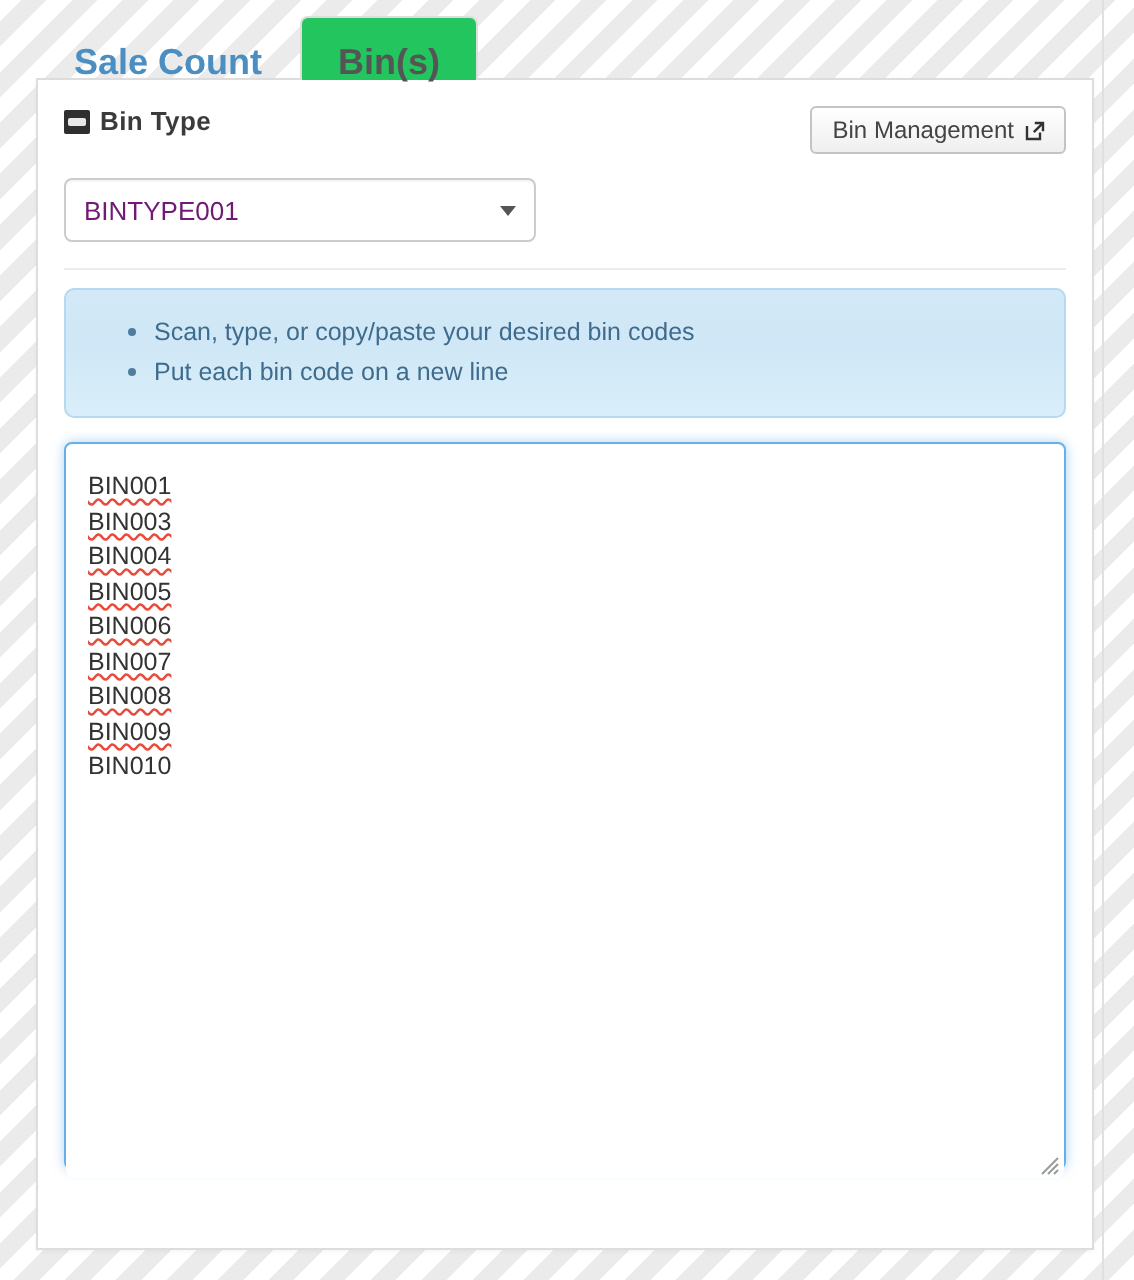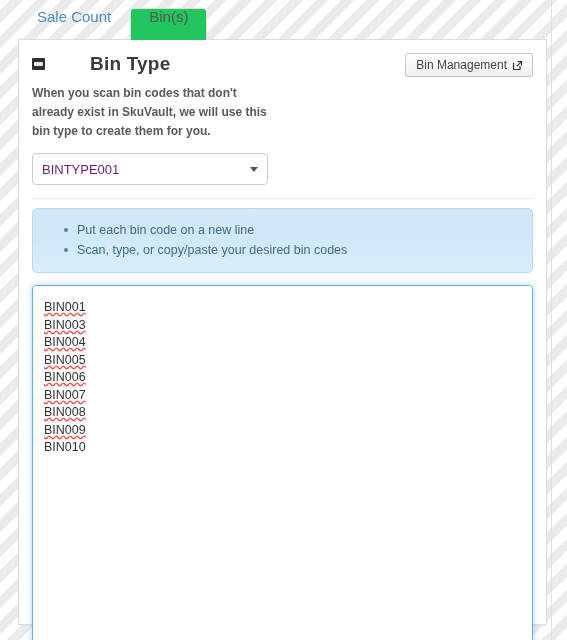--- a/index.html
+++ b/index.html
@@ -46,29 +46,30 @@
     left: 18px;
     top: 8px;
     height: 32px;
     display: flex;
     align-items: stretch;
     z-index: 5;
   }
   .tab {
     padding: 0 18px;
     display: flex;
-    align-items: flex-start;
-    font-size: 15px;
+    align-items: flex-end;
+    font-size: 18px;
     color: #4a8ec2;
     cursor: pointer;
     border: 1px solid transparent;
     border-bottom: none;
     border-radius: 4px 4px 0 0;
     box-sizing: border-box;
     line-height: 1;
+    font-weight: bold;
   }
   .tab.active {
     background: #22c55e;
     border-color: #dddddd;
     color: #555555;
     position: relative;
     z-index: 6;
   }
 
   
@@ -90,25 +91,24 @@
 
   
   .header-row {
     display: flex;
     justify-content: space-between;
     align-items: flex-start;
   }
   .bin-type-heading {
     display: flex;
     align-items: center;
-    font-size: 19px;
+    font-size: 13px;
     font-weight: bold;
     color: #3b3b3b;
     letter-spacing: 0.2px;
-    gap: 40px;
   }
   .box-icon {
     width: 13px;
     height: 12px;
     margin-right: 5px;
     position: relative;
     display: inline-block;
     background: #2f2f2f;
     border-radius: 1px;
     flex: none;
@@ -315,35 +315,34 @@
         <span class="ext-link-icon">
           <svg width="11" height="11" viewBox="0 0 11 11">
             <path d="M1.5 3 L1.5 9.5 L8 9.5 L8 6.3" fill="none" stroke="#333" stroke-width="1.2"></path>
             <path d="M5.4 1.5 L9.5 1.5 L9.5 5.6" fill="none" stroke="#333" stroke-width="1.2"></path>
             <path d="M9.3 1.7 L4.9 6.1" fill="none" stroke="#333" stroke-width="1.2"></path>
           </svg>
         </span>
       </button>
     </div>
 
-    <div class="description">When you scan bin codes that don't already exist in SkuVault, we will use this bin type to create them for you.</div>
 
     <div class="select-wrap">
       <select class="bintype-select">
         <option>BINTYPE001</option>
       </select>
       <span class="select-caret"></span>
     </div>
 
     <div class="divider"></div>
 
     <div class="info-box">
       <ul>
+        <li>Scan, type, or copy/paste your desired bin codes</li>
         <li>Put each bin code on a new line</li>
-        <li>Scan, type, or copy/paste your desired bin codes</li>
       </ul>
     </div>
 
     <div class="textarea-wrap">
       <textarea class="bin-textarea" placeholder="" style="">BIN001
 BIN002
 BIN003
 BIN004
 BIN005
 BIN006

